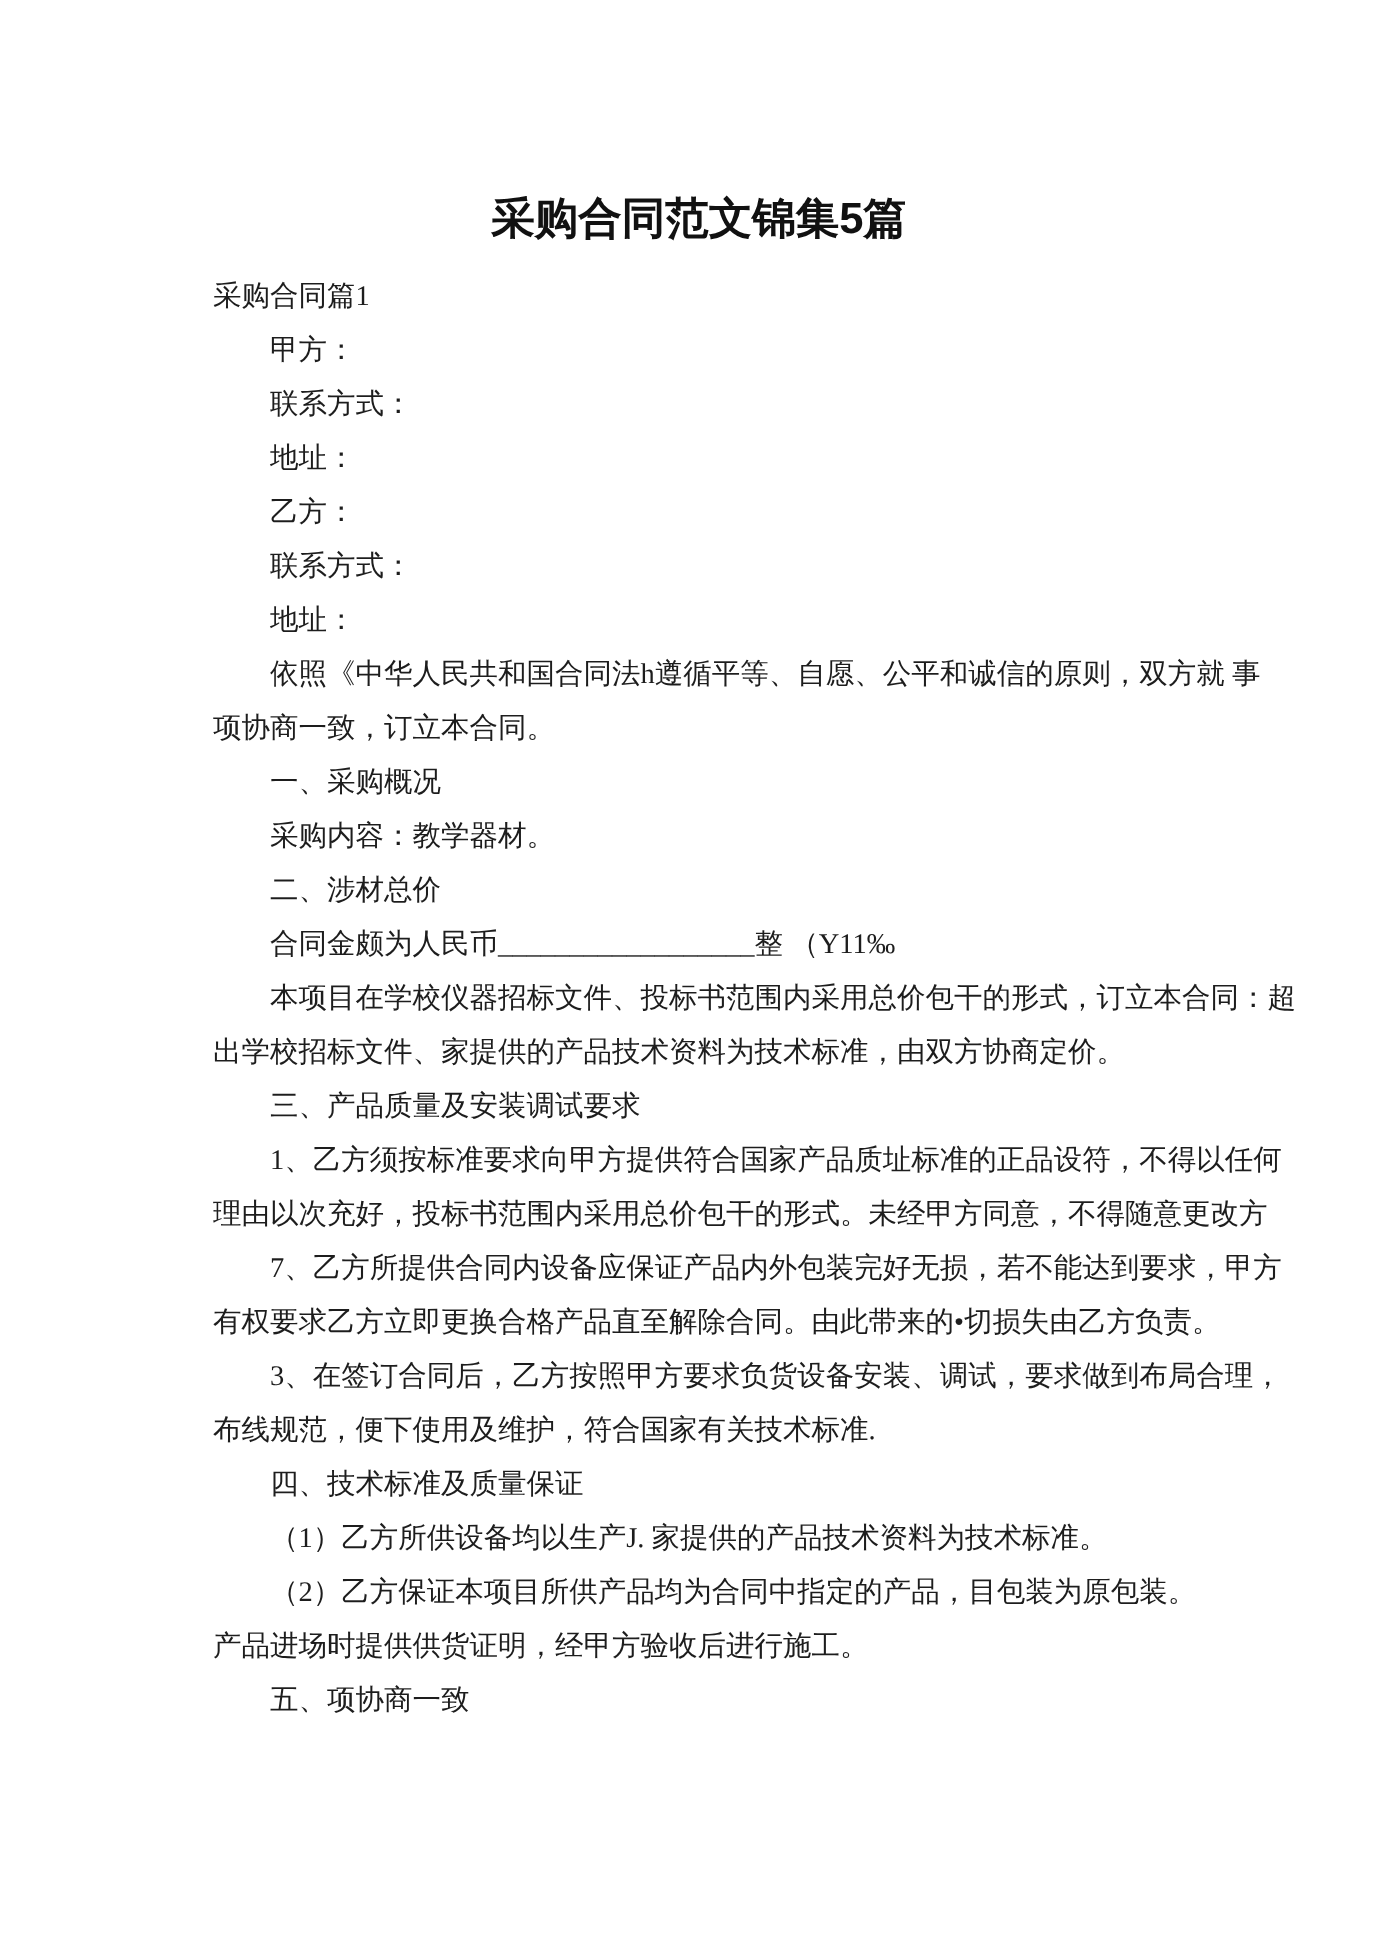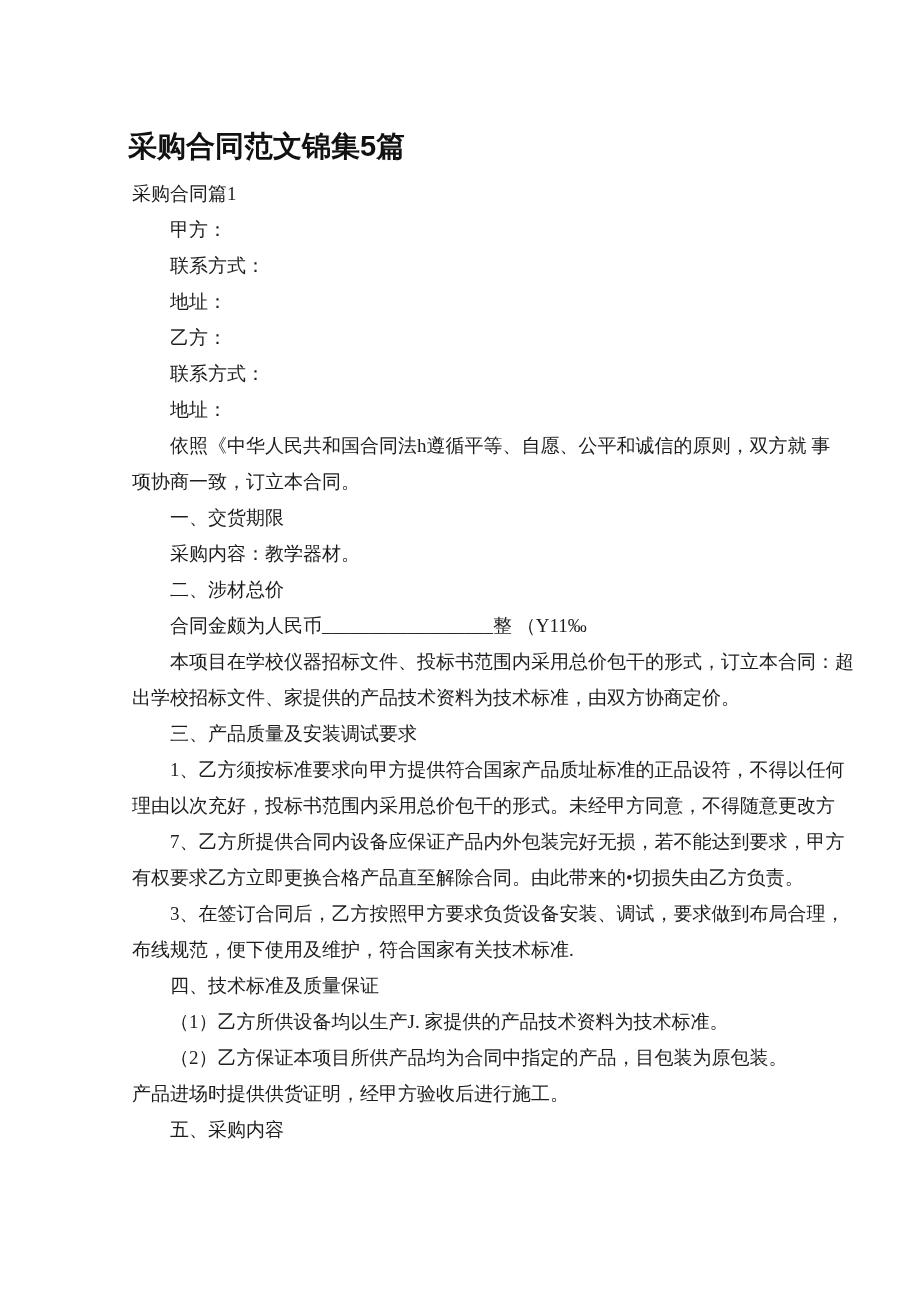--- a/index.html
+++ b/index.html
@@ -14,27 +14,27 @@
     box-sizing: border-box;
     background: #ffffff;
     padding: 126px 116px 0 128px;
     overflow: hidden;
   }
   .title {
     font-family: "Liberation Sans", "DejaVu Sans", sans-serif;
     font-weight: 700;
     font-size: 29px;
     line-height: 40px;
-    text-align: left;
+    text-align: center;
     color: #111111;
     margin: 0 0 10px 0;
     white-space: pre;
   }
   .body-lines {
-    margin: 4px;
+    margin: 14px;
   }
   .textline {
     font-family: "Liberation Serif", "DejaVu Serif", serif;
     font-size: 19px;
     line-height: 36px;
     color: #1d1d1d;
     white-space: pre;          
     text-indent: 0;
   }
   .textline.indent {
@@ -49,32 +49,32 @@
   <div class="body-lines" id="body-lines">
       <div class="textline">采购合同篇1</div>
       <div class="textline indent">甲方：</div>
       <div class="textline indent">联系方式：</div>
       <div class="textline indent">地址：</div>
       <div class="textline indent">乙方：</div>
       <div class="textline indent">联系方式：</div>
       <div class="textline indent">地址：</div>
       <div class="textline indent">依照《中华人民共和国合同法h遵循平等、自愿、公平和诚信的原则，双方就 事</div>
       <div class="textline">项协商一致，订立本合同。</div>
-      <div class="textline indent">一、交货期限</div>
+      <div class="textline indent">一、采购概况</div>
       <div class="textline indent">采购内容：教学器材。</div>
       <div class="textline indent">二、涉材总价</div>
       <div class="textline indent">合同金颇为人民币__________________整 （Y11‰</div>
       <div class="textline indent">本项目在学校仪器招标文件、投标书范围内采用总价包干的形式，订立本合同：超</div>
       <div class="textline">出学校招标文件、家提供的产品技术资料为技术标准，由双方协商定价。</div>
       <div class="textline indent">三、产品质量及安装调试要求</div>
       <div class="textline indent">1、乙方须按标准要求向甲方提供符合国家产品质址标准的正品设符，不得以任何</div>
       <div class="textline">理由以次充好，投标书范围内采用总价包干的形式。未经甲方同意，不得随意更改方</div>
       <div class="textline indent">7、乙方所提供合同内设备应保证产品内外包装完好无损，若不能达到要求，甲方</div>
       <div class="textline">有权要求乙方立即更换合格产品直至解除合同。由此带来的•切损失由乙方负责。</div>
       <div class="textline indent">3、在签订合同后，乙方按照甲方要求负货设备安装、调试，要求做到布局合理，</div>
       <div class="textline">布线规范，便下使用及维护，符合国家有关技术标准.</div>
       <div class="textline indent">四、技术标准及质量保证</div>
       <div class="textline indent">（1）乙方所供设备均以生产J. 家提供的产品技术资料为技术标准。</div>
       <div class="textline indent">（2）乙方保证本项目所供产品均为合同中指定的产品，目包装为原包装。</div>
       <div class="textline">产品进场时提供供货证明，经甲方验收后进行施工。</div>
-      <div class="textline indent">五、采购内容</div>
+      <div class="textline indent">五、项协商一致</div>
     </div>
 </div>
 
 </body></html>

